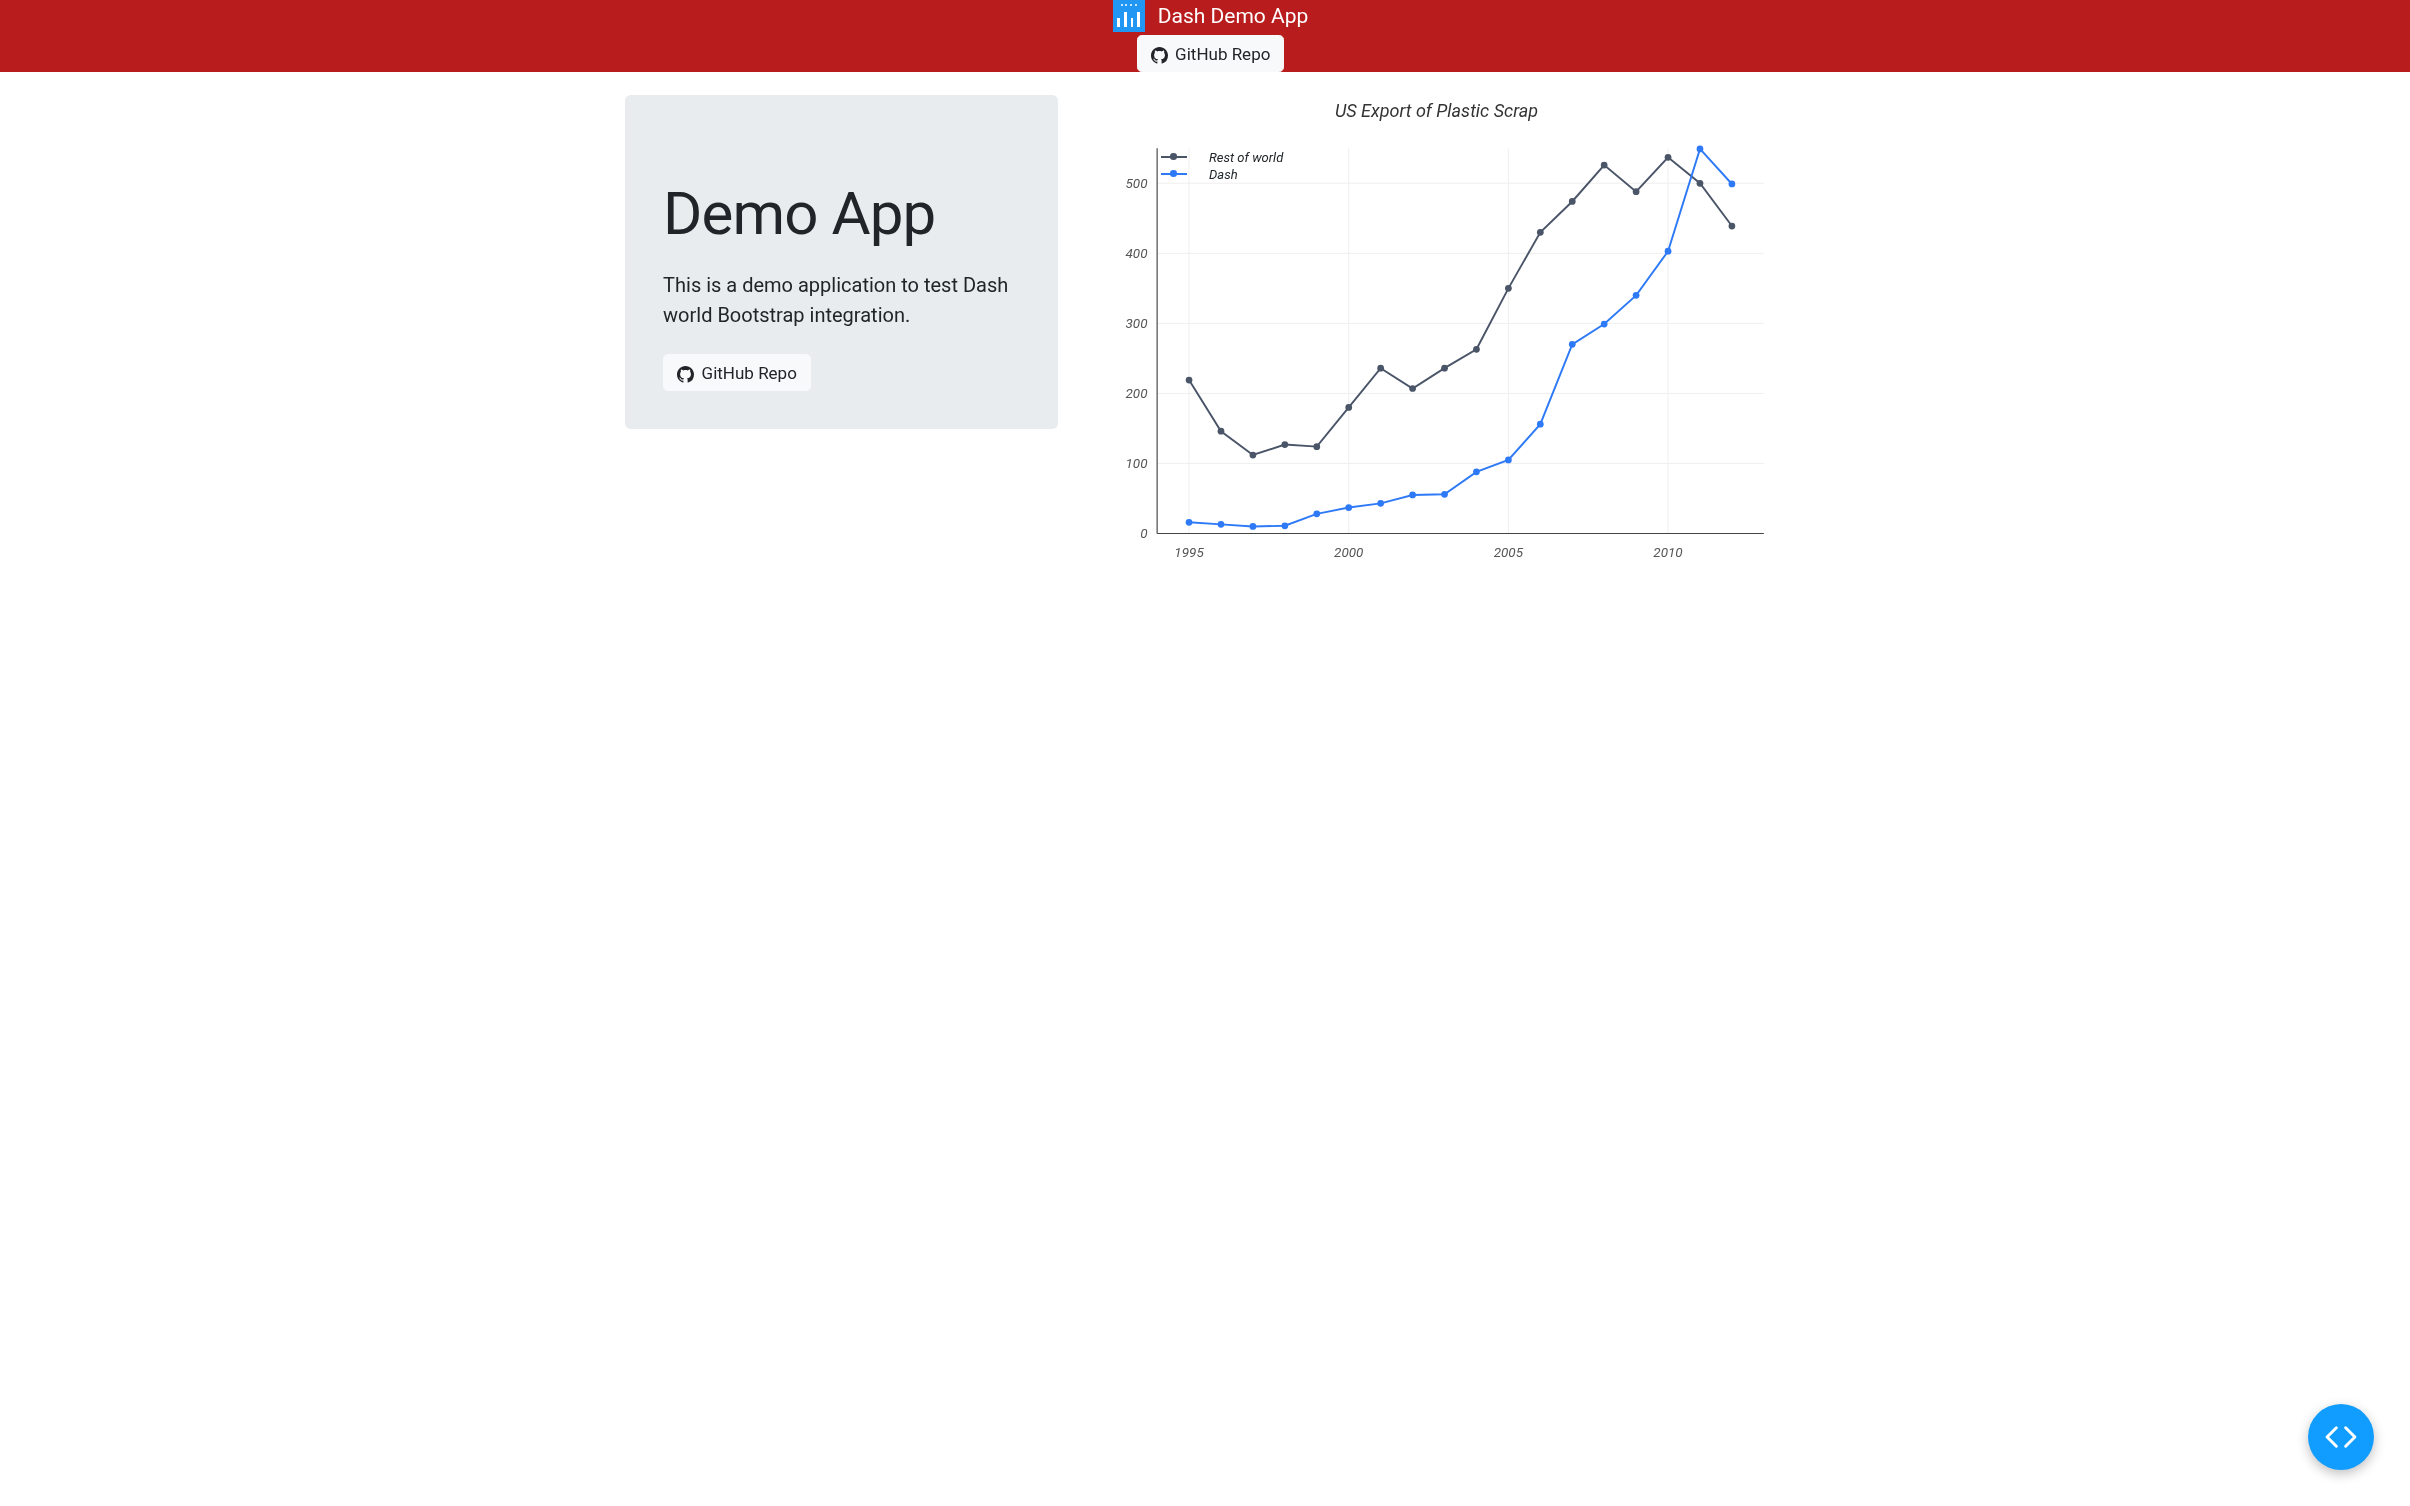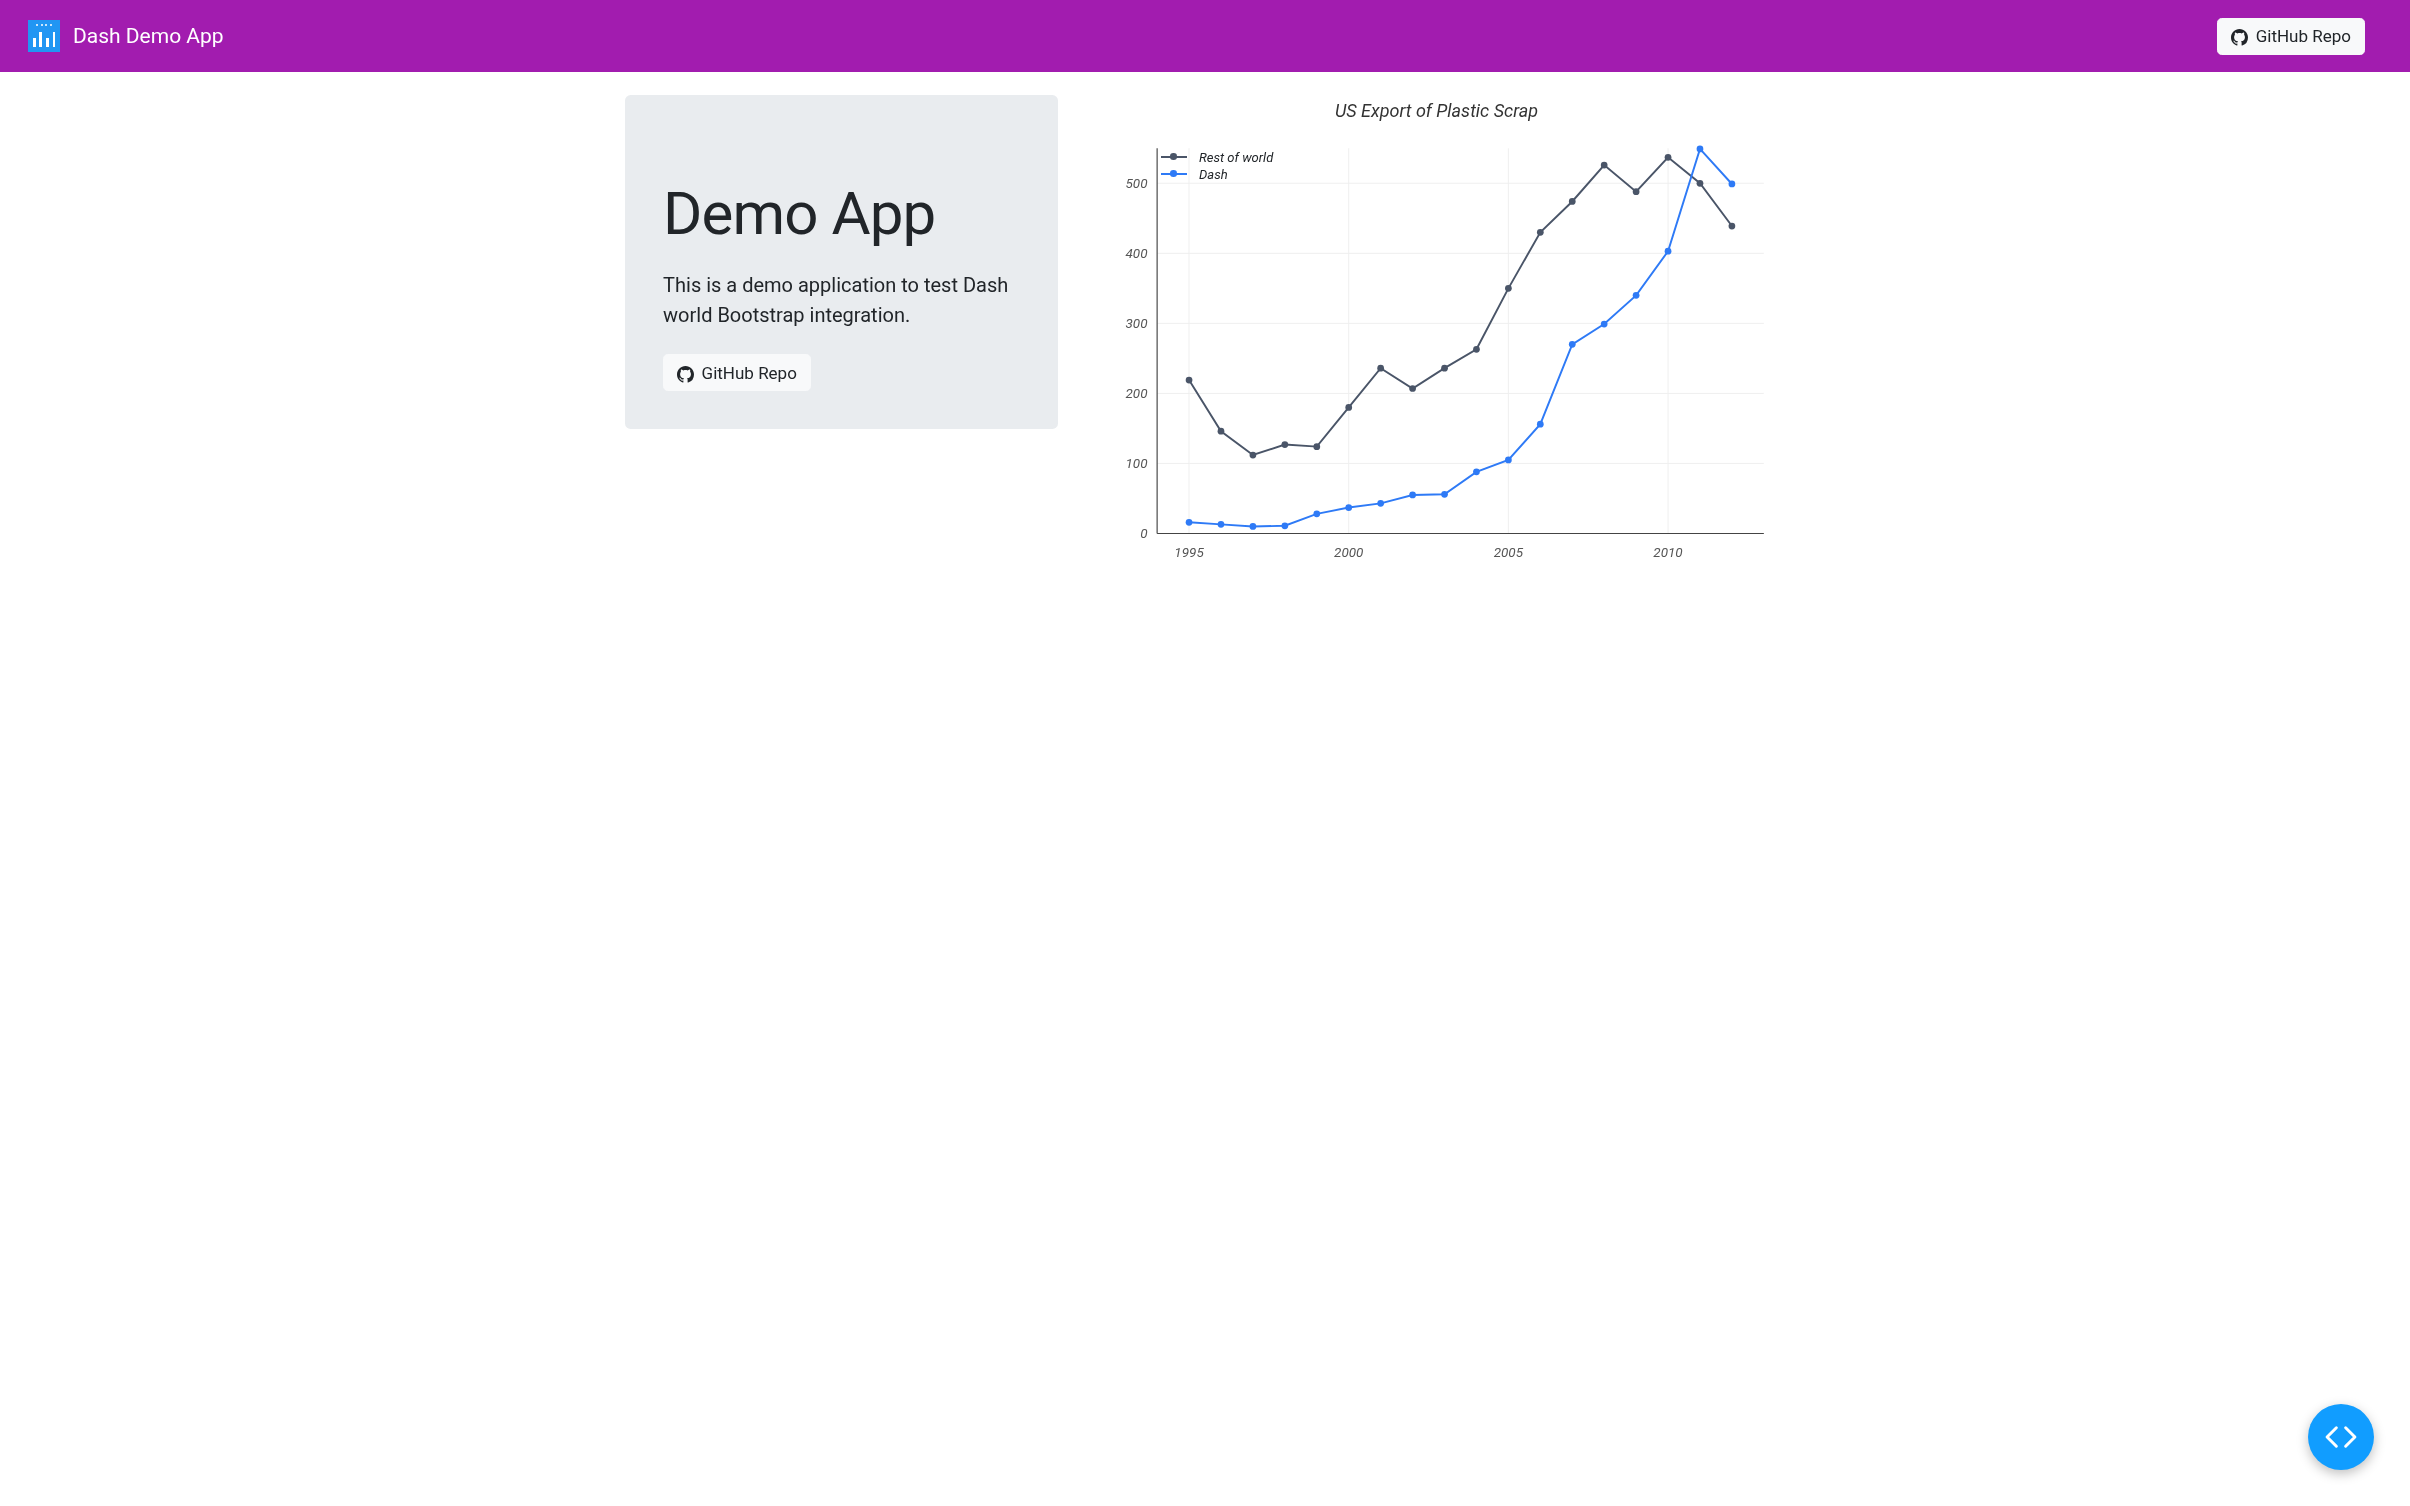--- a/index.html
+++ b/index.html
@@ -1,23 +1,24 @@
 <!DOCTYPE html>
 <html style="font-size:15px"><head>
 <meta charset="utf-8">
 <style>
   * { box-sizing: border-box; margin: 0; padding: 0; }
   html, body { width: 100%; height: 100%; font-family: -apple-system, BlinkMacSystemFont, "Segoe UI", Roboto, "Helvetica Neue", Arial, sans-serif; background: #fff; color: #212529; }
   .navbar {
-    background: #a21caf;
+    background: #b91c1c;
     height: 72px;
     display: flex;
     align-items: center;
-    padding: 0 45px 0 28px;
+    padding: 0 45px 0 56px;
     justify-content: space-between;
+    flex-direction: column;
   }
   .navbar-left { display: flex; align-items: center; gap: 13px; }
   .logo-box {
     width: 32px; height: 32px;
     background: #2196f3;
     display: flex; align-items: flex-end; justify-content: center;
     padding: 3.8px 4.7px 4.7px 4.7px;
     position: relative;
   }
   .logo-dots { position: absolute; top: 3.8px; left: 0; right: 0; display: flex; justify-content: center; gap: 2.8px; }
@@ -44,21 +45,21 @@
   .chart-col { flex: 1; padding-top: 5.6px; font-style: italic; }
   .chart-title { text-align: center; font-size: 18px; color: #333; margin-bottom: 7.5px; }
   .chart-wrap { position: relative; width: 100%; height: 443px; }
   svg.chart { width: 100%; height: 100%; }
   .axis text { font-size: 14px; fill: #555; }
   .grid line { stroke: #eee; stroke-width: 1; }
   .axis-line { stroke: #444; stroke-width: 1.2; }
   .series-line { fill: none; stroke-width: 2; }
   .series-pt { stroke-width: 0; }
   .legend { position: absolute; left: 73px; top: 21px; font-size: 13px; }
-  .legend-row { display: flex; align-items: center; gap: 12px; margin-bottom: 1.9px; }
+  .legend-row { display: flex; align-items: center; gap: 22px; margin-bottom: 1.9px; }
   .legend-line { width: 26px; height: 1.9px; position: relative; }
   .legend-line::after { content:""; width:6.6px; height:6.6px; border-radius:50%; position:absolute; left:9.4px; top:-2.8px; }
   .legend-line.s0 { background:#4a5568; } .legend-line.s0::after{ background:#4a5568; }
   .legend-line.s1 { background:#2e7af6; } .legend-line.s1::after{ background:#2e7af6; }
   .fab {
     position: fixed; right: 36px; bottom: 36px;
     width: 66px; height: 66px; border-radius: 50%;
     background: #119dff; display:flex; align-items:center; justify-content:center; gap:3.8px;
     box-shadow: 0 3.8px 11.3px rgba(0,0,0,.25); cursor:pointer;
   }

